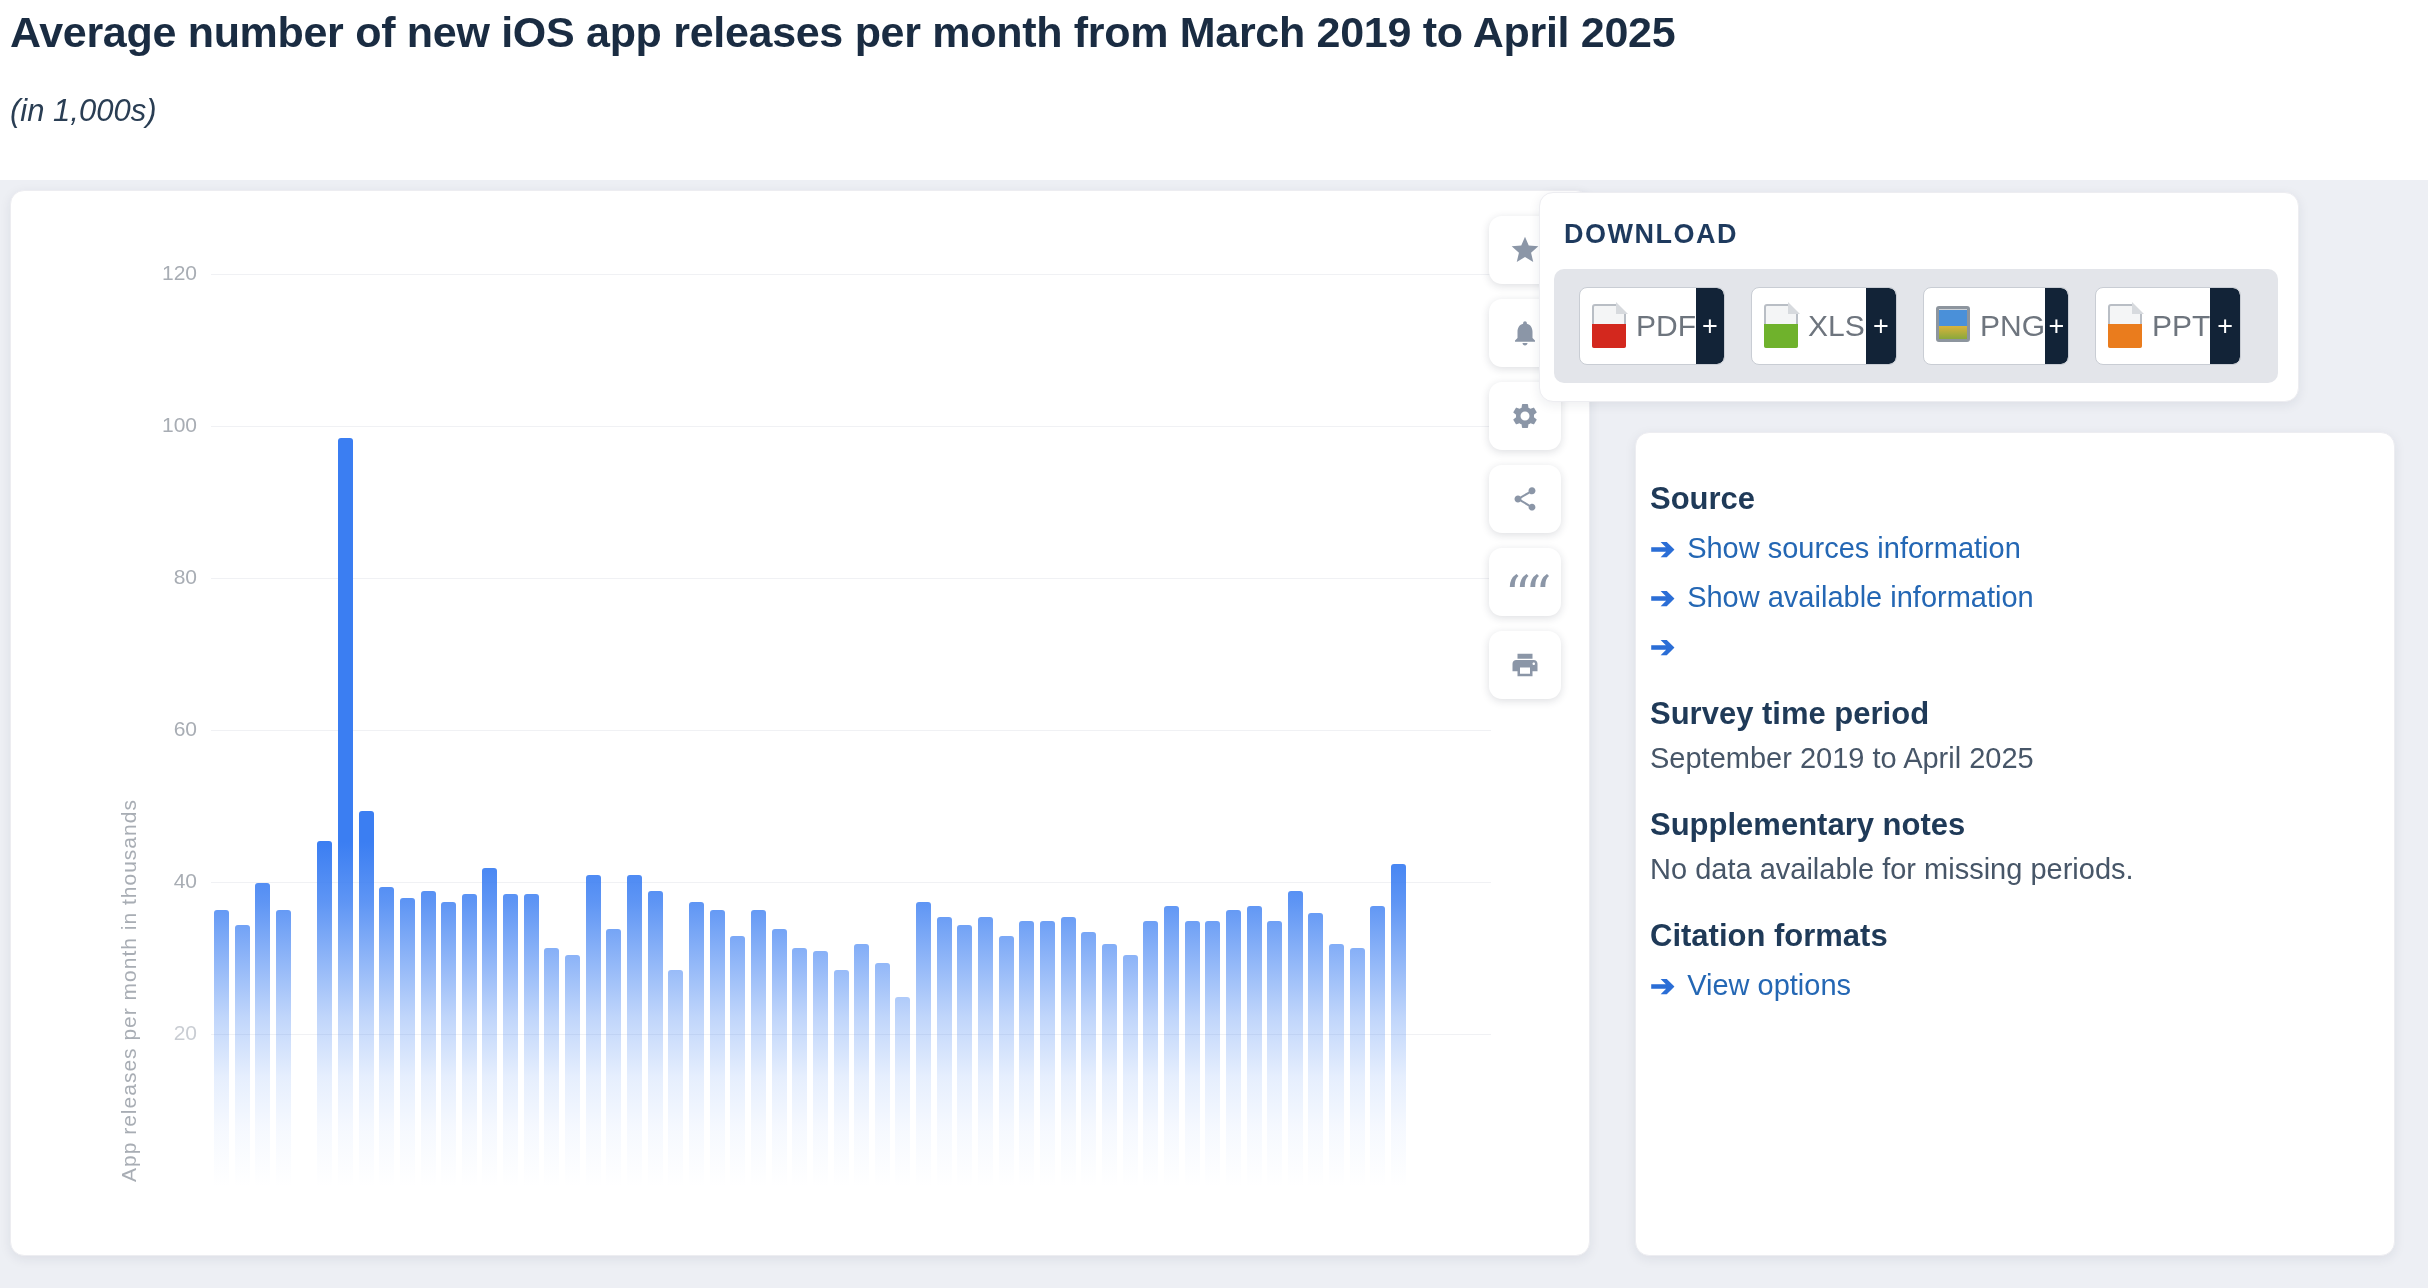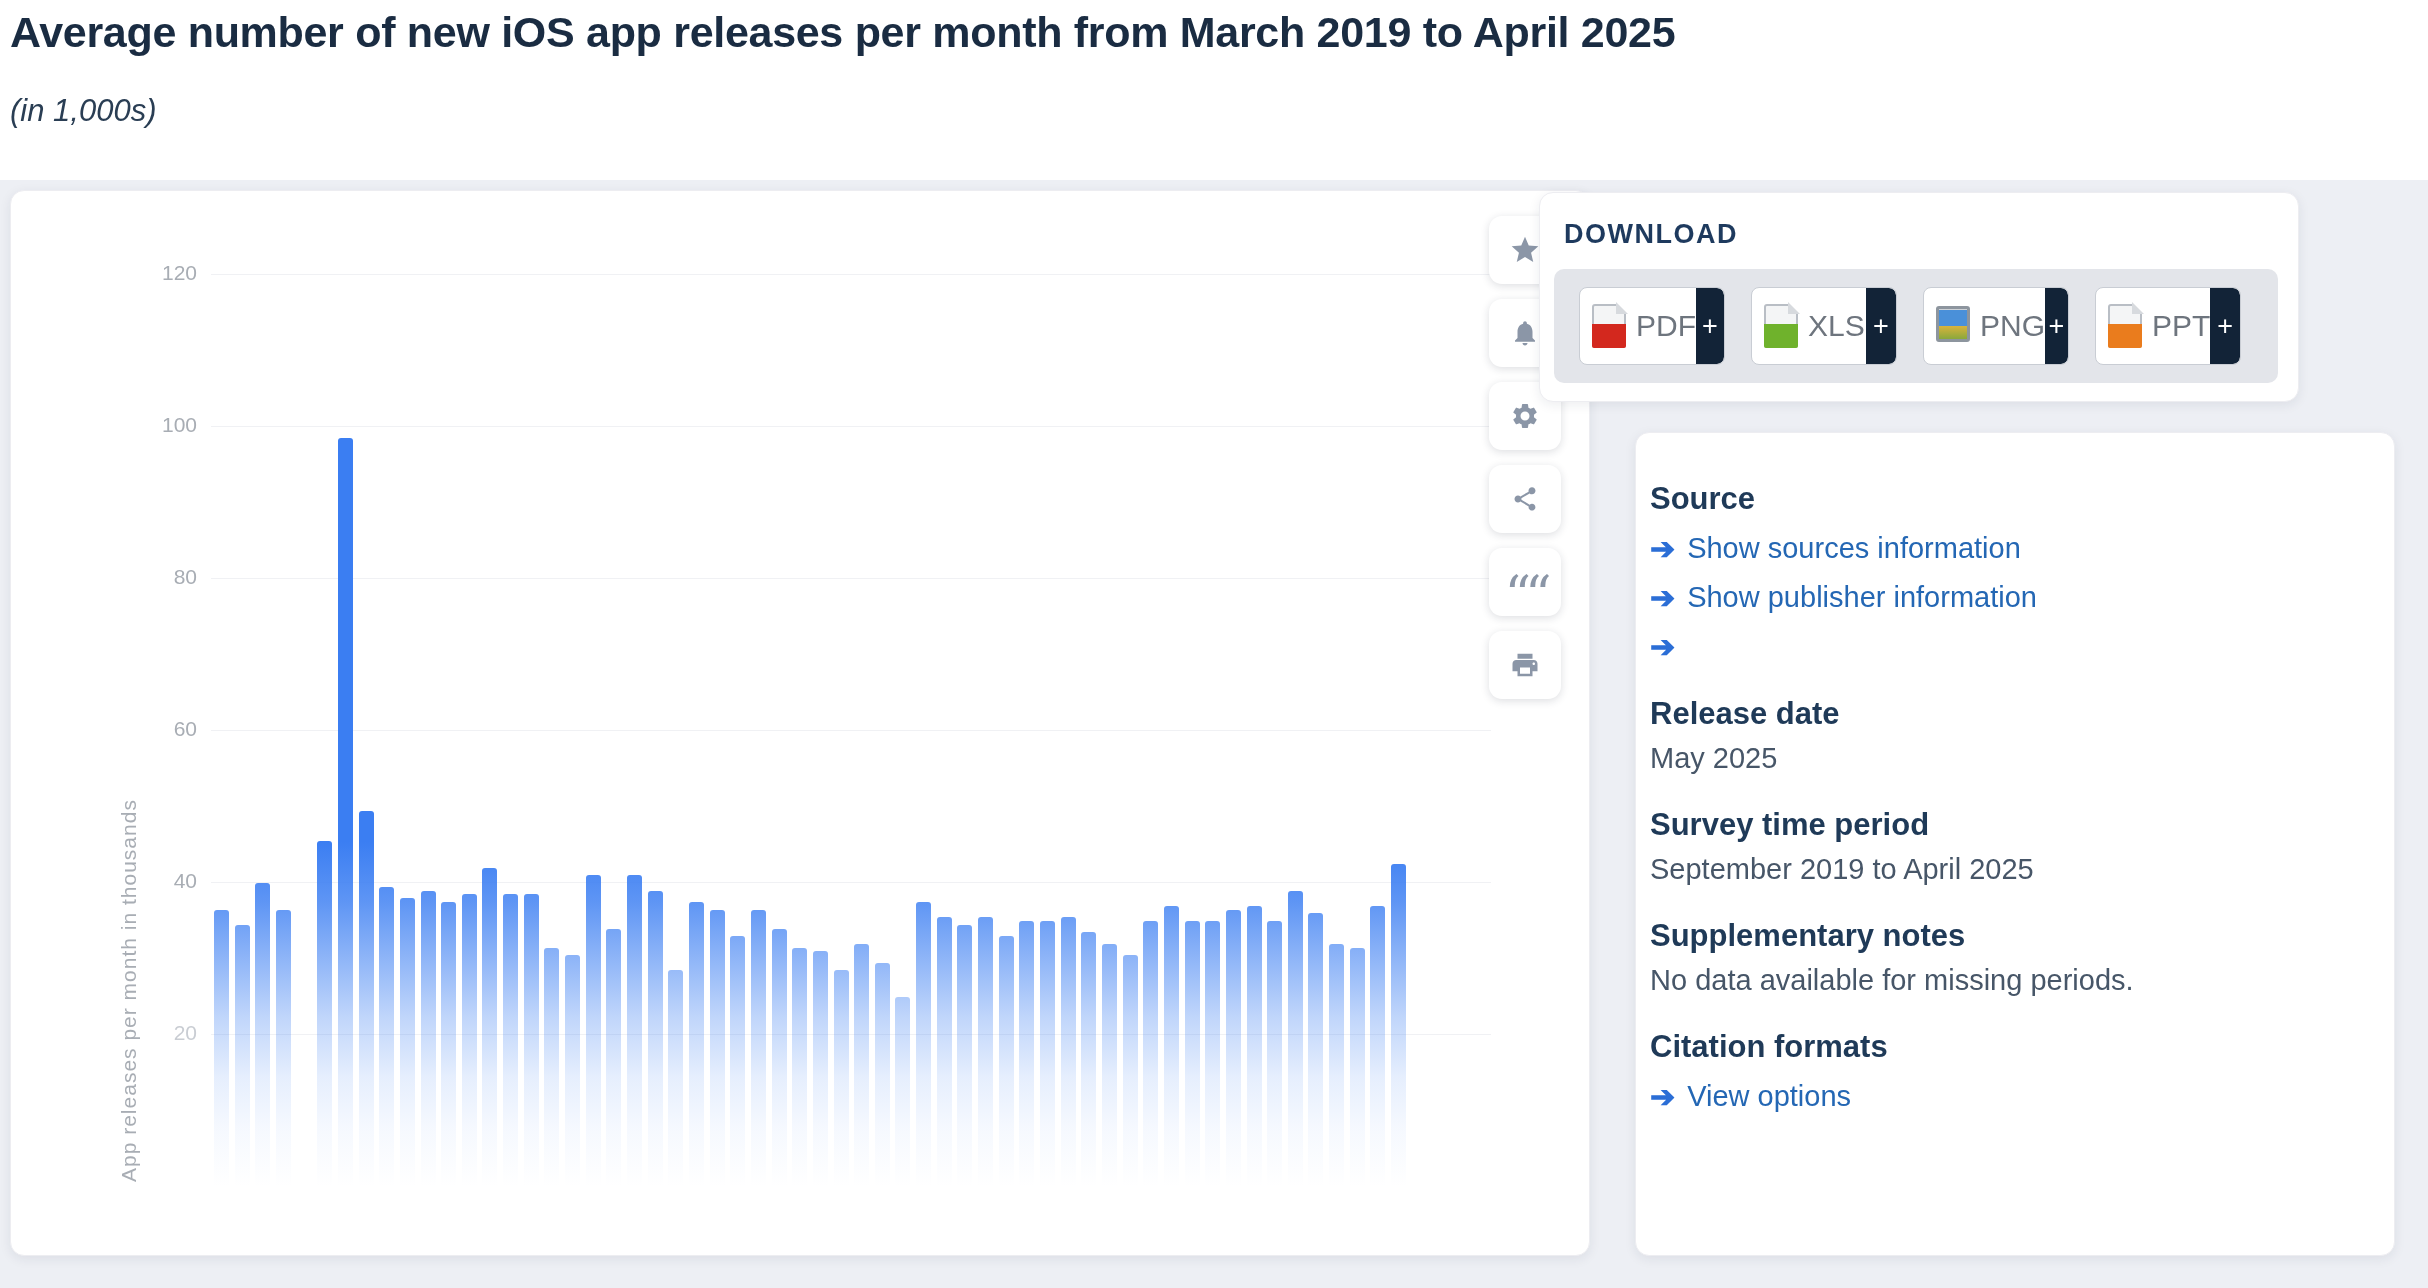--- a/index.html
+++ b/index.html
@@ -243,30 +243,26 @@
 
   <div class="card info-card">
 
     <div class="sec-heading">Source</div>
     <div class="link-row">
       <span class="arrow">➔</span>
       <span class="link-text">Show sources information</span>
     </div>
     <div class="link-row">
       <span class="arrow">➔</span>
-      <span class="link-text">Show publisher information</span>
+      <span class="link-text">Show available information</span>
     </div>
     <div class="link-row">
       <span class="arrow">➔</span>
     </div>
 
-    <div class="group">
-      <div class="sec-heading">Release date</div>
-      <div class="sec-value">May 2025</div>
-    </div>
 
 
     <div class="group">
       <div class="sec-heading">Survey time period</div>
       <div class="sec-value">September 2019 to April 2025</div>
     </div>
 
     <div class="group">
       <div class="sec-heading">Supplementary notes</div>
       <div class="sec-value">No data available for missing periods.</div>

